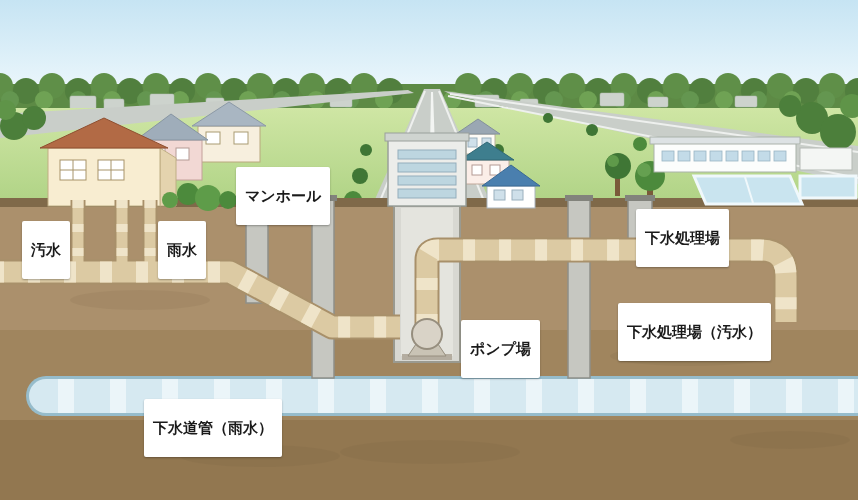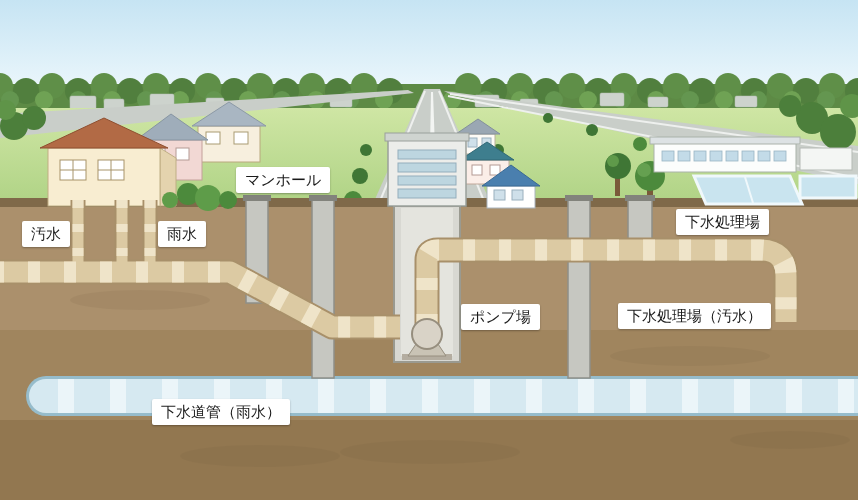--- a/index.html
+++ b/index.html
@@ -3,22 +3,22 @@
 <meta charset="utf-8">
 <style>
   html,body{margin:0;padding:0;background:#ffffff;}
   .stage{
     position:relative;width:858px;height:500px;overflow:hidden;background:#fff;
     font-family:"Liberation Sans","DejaVu Sans",sans-serif;
   }
   .stage svg{position:absolute;left:0;top:0;display:block;}
   .lbl{
     position:absolute;background:#ffffff;color:#1a1a1a;
-    font-weight:normal;font-size:15px;line-height:20px;
-    padding:3px 9px;white-space:nowrap;border-radius:2px;
+    font-weight:bold;font-size:15px;line-height:20px;
+    padding:19px 9px;white-space:nowrap;border-radius:2px;
     box-shadow:0 1px 2px rgba(0,0,0,.30);
   }
   
   .po{fill:none;stroke:#a8906a;stroke-width:25;stroke-linejoin:round;}
   .pb{fill:none;stroke:#dccaa3;stroke-width:21;stroke-linejoin:round;}
   .ps{fill:none;stroke:#efe4c9;stroke-width:21;stroke-linejoin:round;stroke-dasharray:12 24;}
   .po2{fill:none;stroke:#a8906a;stroke-width:15;}
   .pb2{fill:none;stroke:#dccaa3;stroke-width:11;}
   .ps2{fill:none;stroke:#efe4c9;stroke-width:11;stroke-dasharray:8 16;}
   
@@ -297,17 +297,17 @@
       <rect x="398" y="163" width="58" height="9"></rect>
       <rect x="398" y="176" width="58" height="9"></rect>
       <rect x="398" y="189" width="58" height="9"></rect>
     </g>
   </g>
 </svg>
 
 <div class="lbl" style="left:236px;top:167px">マンホール</div>
 <div class="lbl" style="left:22px;top:221px">汚水</div>
 <div class="lbl" style="left:158px;top:221px">雨水</div>
-<div class="lbl" style="left:461px;top:304px">ポンプ場</div>
-<div class="lbl" style="left:676px;top:209px">下水処理場</div>
+<div class="lbl" style="left:461px;top:320px">ポンプ場</div>
+<div class="lbl" style="left:636px;top:209px">下水処理場</div>
 <div class="lbl" style="left:618px;top:303px">下水処理場（汚水）</div>
-<div class="lbl" style="left:152px;top:399px">下水道管（雨水）</div>
+<div class="lbl" style="left:144px;top:399px">下水道管（雨水）</div>
 </div>
 
 </body></html>

